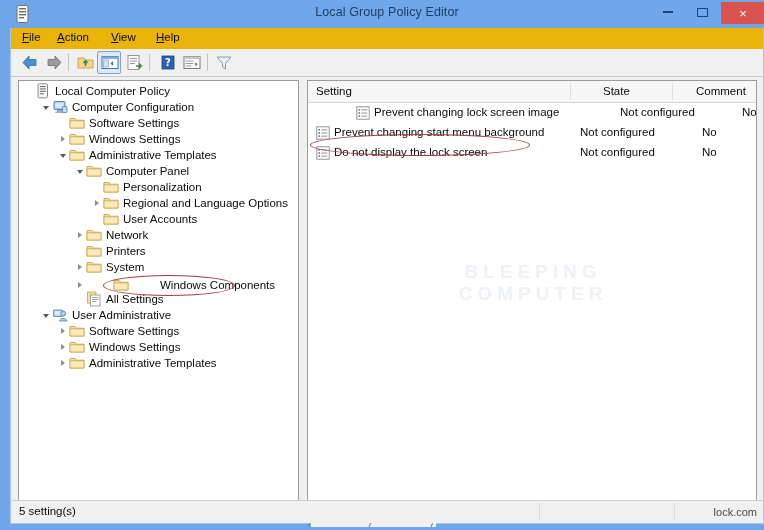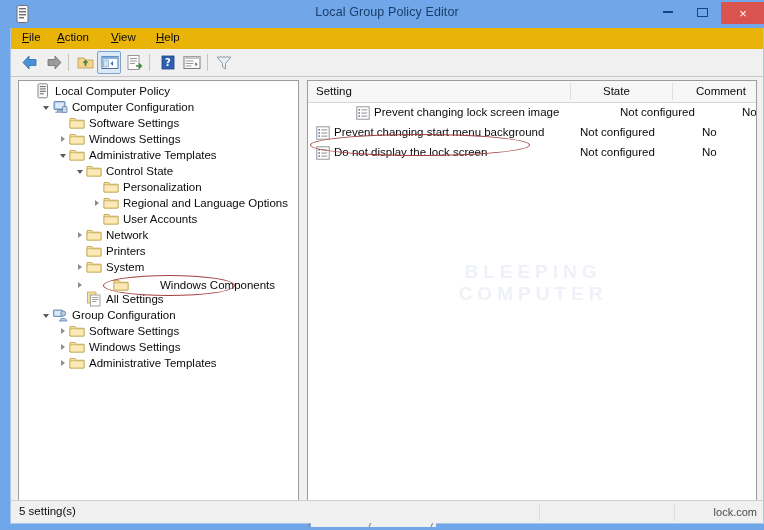--- a/index.html
+++ b/index.html
@@ -491,21 +491,21 @@
             <span class="tlabel">Administrative Templates</span>
           </div>
           <div class="tnode" style="left: 55px; top: 82px;">
             <span class="expander">
               <span class="arrow-expanded"></span>
             </span>
             <span class="ticon"><svg width="16" height="16" viewBox="0 0 16 16">
                 <path d="M1 3.5 L6 3.5 L7.2 5.2 L15 5.2 L15 13 L1 13 Z" fill="#f6dda0" stroke="#c4a84f" stroke-width="0.9"></path>
                 <path d="M1 5.8 L15 5.8 L15 13 L1 13 Z" fill="#fbe9b8" stroke="#c4a84f" stroke-width="0.8"></path>
               </svg></span>
-            <span class="tlabel">Control State</span>
+            <span class="tlabel">Computer Panel</span>
           </div>
           <div class="tnode" style="left: 72px; top: 98px;">
             <span class="expander"></span>
             <span class="ticon"><svg width="16" height="16" viewBox="0 0 16 16">
                 <path d="M1 3.5 L6 3.5 L7.2 5.2 L15 5.2 L15 13 L1 13 Z" fill="#f6dda0" stroke="#c4a84f" stroke-width="0.9"></path>
                 <path d="M1 5.8 L15 5.8 L15 13 L1 13 Z" fill="#fbe9b8" stroke="#c4a84f" stroke-width="0.8"></path>
               </svg></span>
             <span class="tlabel">Personalization</span>
           </div>
           <div class="tnode" style="left: 72px; top: 114px;">
@@ -578,21 +578,21 @@
           <div class="tnode" style="left: 21px; top: 226px;">
             <span class="expander">
               <span class="arrow-expanded"></span>
             </span>
             <span class="ticon"><svg width="16" height="16" viewBox="0 0 16 16">
                 <rect x="1.5" y="3" width="9" height="6.5" rx="0.6" fill="#9fc2e8" stroke="#5d7fa8" stroke-width="0.8"></rect>
                 <rect x="2.6" y="4" width="6.8" height="4.5" fill="#dbeaf8"></rect>
                 <circle cx="11.2" cy="6.6" r="2.5" fill="#b4cde4" stroke="#5d7fa8" stroke-width="0.8"></circle>
                 <path d="M7.6 14 C7.6 10.6 14.8 10.6 14.8 14 Z" fill="#b4cde4" stroke="#5d7fa8" stroke-width="0.8"></path>
               </svg></span>
-            <span class="tlabel">Group Configuration</span>
+            <span class="tlabel">User Administrative</span>
           </div>
           <div class="tnode" style="left: 38px; top: 242px;">
             <span class="expander">
               <span class="arrow-collapsed"></span>
             </span>
             <span class="ticon"><svg width="16" height="16" viewBox="0 0 16 16">
                 <path d="M1 3.5 L6 3.5 L7.2 5.2 L15 5.2 L15 13 L1 13 Z" fill="#f6dda0" stroke="#c4a84f" stroke-width="0.9"></path>
                 <path d="M1 5.8 L15 5.8 L15 13 L1 13 Z" fill="#fbe9b8" stroke="#c4a84f" stroke-width="0.8"></path>
               </svg></span>
             <span class="tlabel">Software Settings</span>

